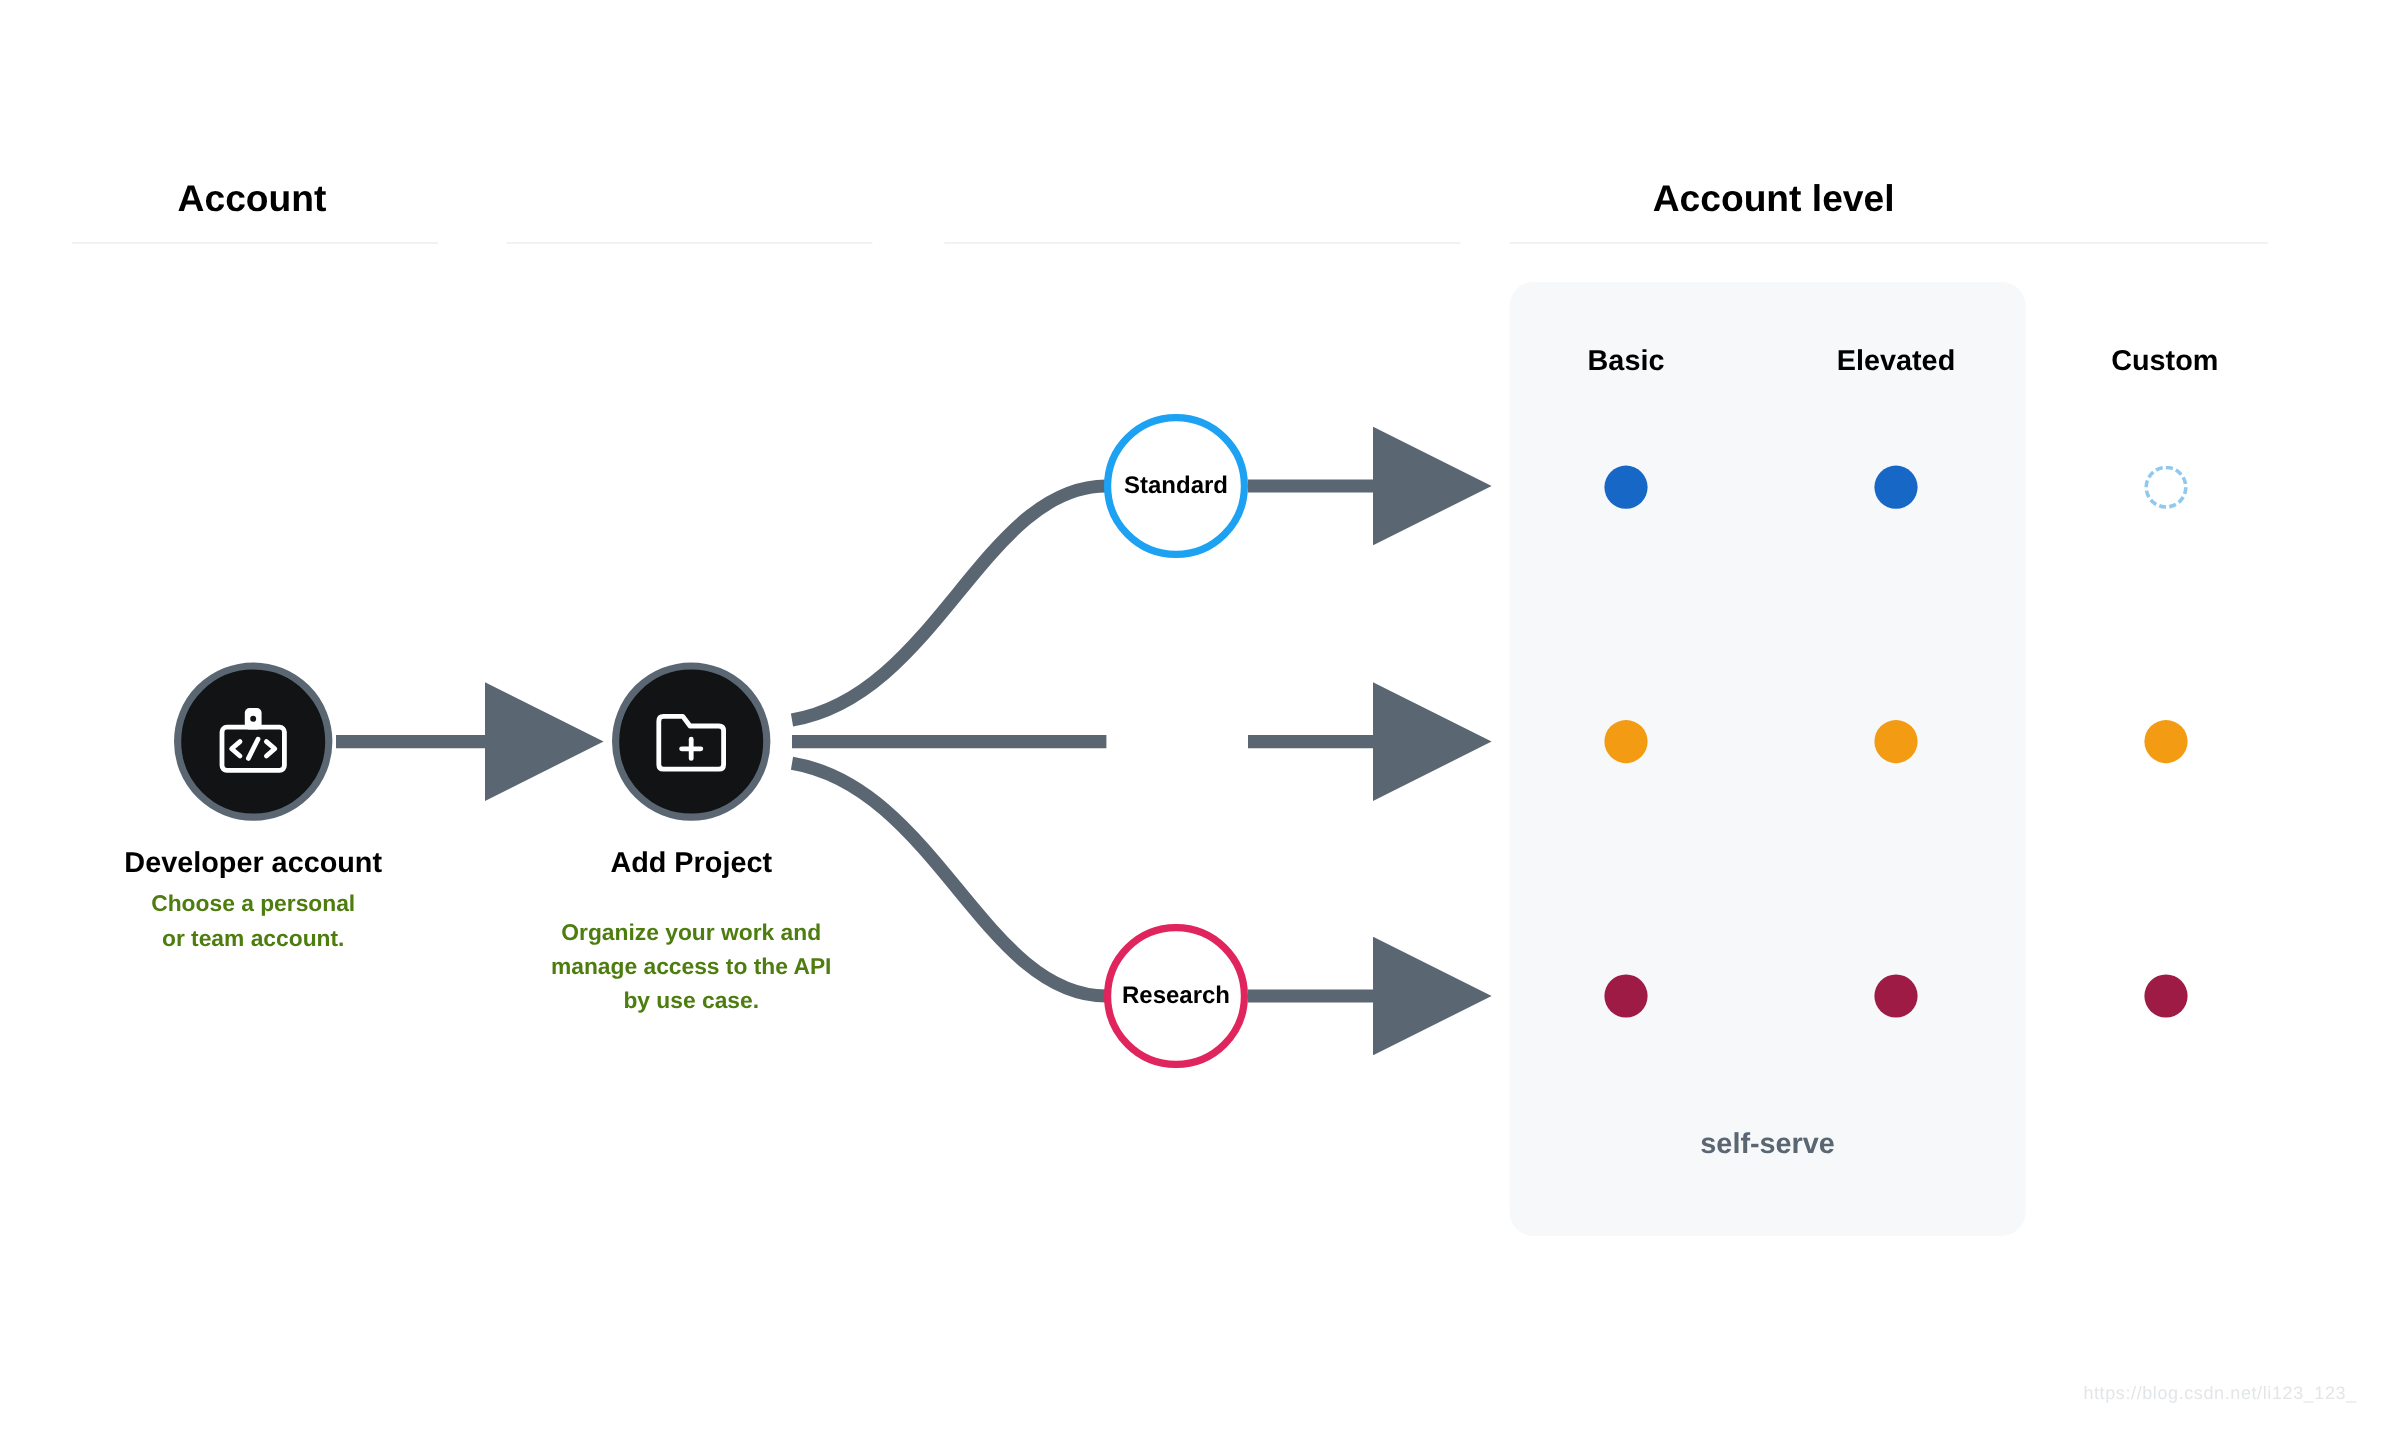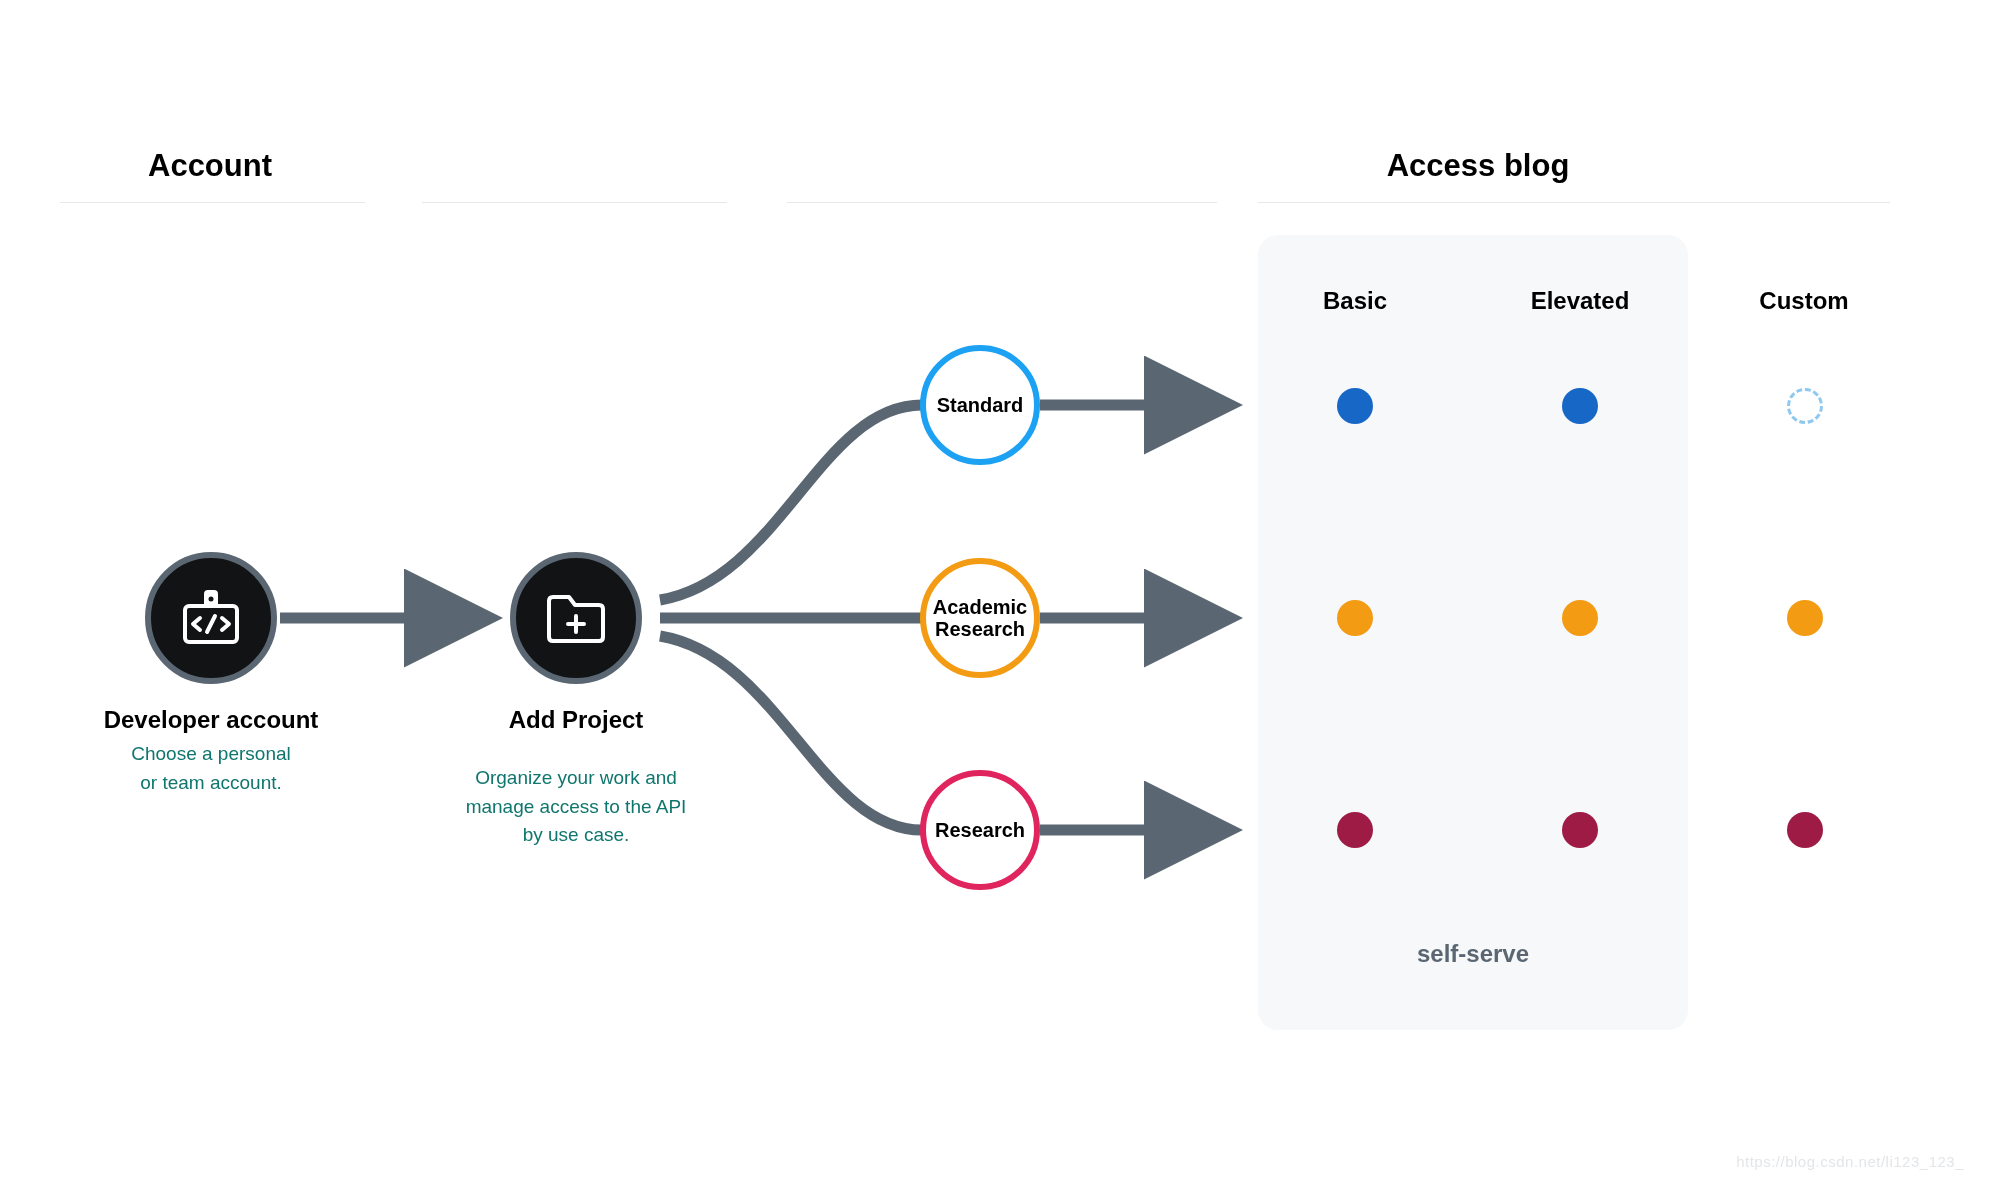--- a/index.html
+++ b/index.html
@@ -43,23 +43,24 @@
     text-align: center;
     font-weight: 700;
     font-size: 24px;
     color: #000;
     width: 320px;
   }
   .node-sub {
     position: absolute;
     text-align: center;
     font-size: 19px;
-    color: #0f766e;
+    color: #4d7c0f;
     width: 320px;
     line-height: 1.5;
+    font-weight: bold;
   }
   .track-circle {
     position: absolute;
     width: 120px; height: 120px;
     border-radius: 50%;
     background: #fff;
     border: 6px solid;
     display: flex;
     align-items: center;
     justify-content: center;
@@ -105,21 +106,21 @@
     color: #e3e6e9;
     letter-spacing: .5px;
   }
 </style>
 </head>
 <body>
 
 <div class="stage">
 
   <div class="col-header" style="left:65px; width:290px; text-align:center;">Account</div>
-  <div class="col-header" style="left:1333px; width:290px; text-align:center;">Access blog</div>
+  <div class="col-header" style="left:1333px; width:290px; text-align:center;">Account level</div>
 
   <div class="divider" style="left:60px; width:305px;"></div>
   <div class="divider" style="left:422px; width:305px;"></div>
   <div class="divider" style="left:787px; width:430px;"></div>
   <div class="divider" style="left:1258px; width:632px;"></div>
 
   <div class="access-panel" style="left:1258px; top:235px; width:430px; height:795px;"></div>
 
   <svg width="1992" height="1200" style="position:absolute;left:0;top:0;pointer-events:none">
     <defs>
@@ -165,23 +166,20 @@
   <div class="node-label" style="left:416px; top:706px;">Add Project</div>
   <div class="node-sub" style="left:416px; top:740px;margin-top:24px;">
     <span>Organize your work and</span><br>
     <span>manage access to the API</span><br>
     <span>by use case.</span>
   </div>
 
   <div class="track-circle" style="left:920px; top:345px; border-color:#1da1f2;">
     <span>Standard</span>
   </div>
-  <div class="track-circle" style="left:920px; top:558px; border-color:#f39b12;">
-    <span><span>Academic</span><br><span>Research</span></span>
-  </div>
   <div class="track-circle" style="left:920px; top:770px; border-color:#e0245e;">
     <span>Research</span>
   </div>
 
   <div class="access-header" style="left:1275px; top:287px;">Basic</div>
   <div class="access-header" style="left:1500px; top:287px;">Elevated</div>
   <div class="access-header" style="left:1724px; top:287px;">Custom</div>
 
   <div class="dot" style="left:1337px; top:388px; background:#1767c6;"></div>
   <div class="dot" style="left:1562px; top:388px; background:#1767c6;"></div>

